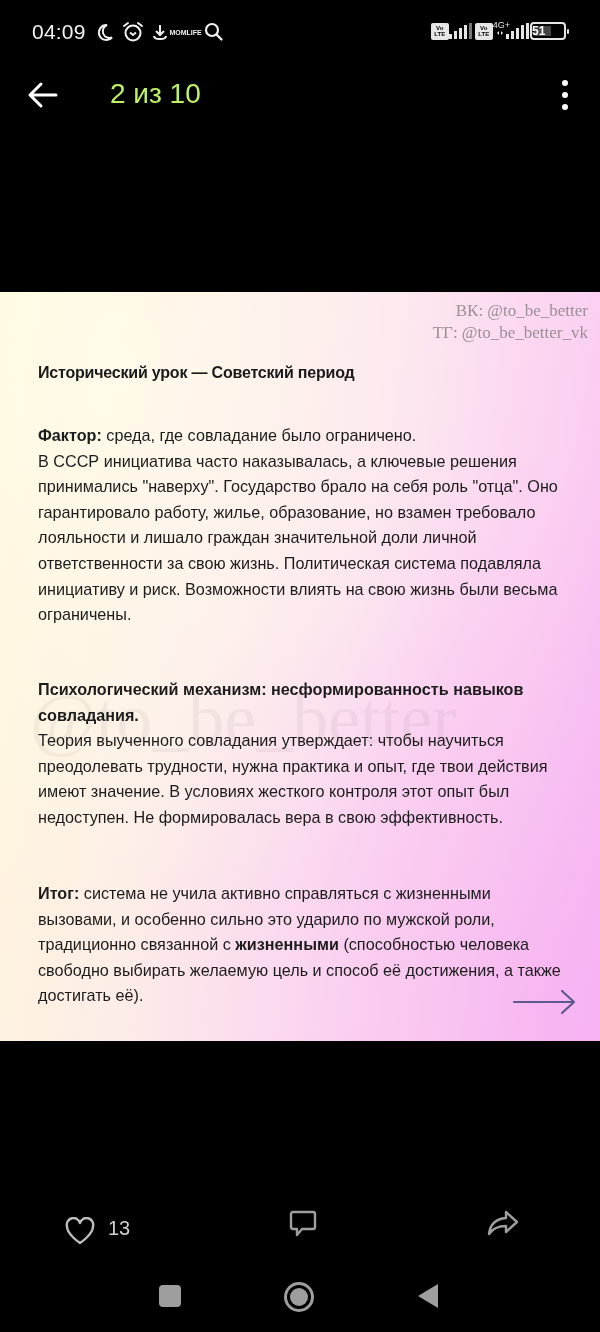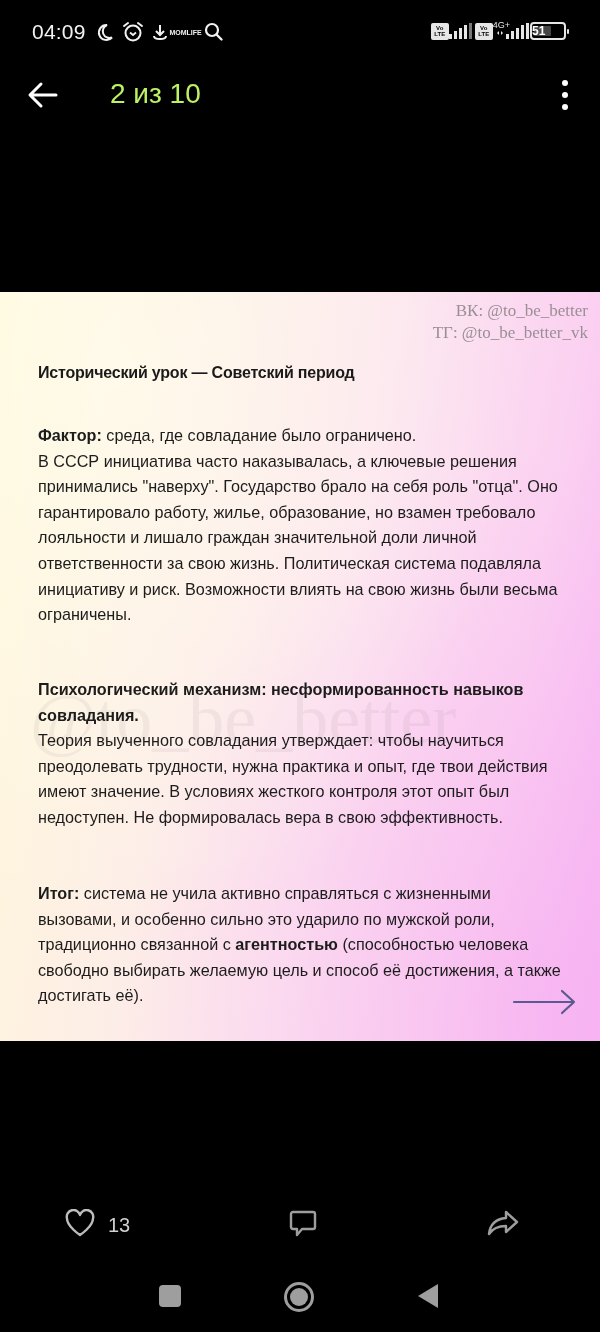--- a/index.html
+++ b/index.html
@@ -38,21 +38,21 @@
   .slide-title { position: absolute; left: 38px; top: 72px; font-size: 16px; font-weight: bold; color: #1a1a1a; letter-spacing: -0.2px; }
   .body-text { position: absolute; left: 38px; width: 530px; font-size: 16.2px; line-height: 25.6px; color: #1c1c1c; }
   .body-text b { font-weight: bold; }
   .p1 { top: 131px; }
   .p2 { top: 385px; }
   .p3 { top: 589px; }
   .next-arrow { position: absolute; right: 22px; top: 696px; width: 66px; height: 28px; }
 
   
   .actions { position: absolute; top: 1205px; left: 0; width: 600px; height: 40px; }
-  .like-btn { position: absolute; left: 64px; top: 4px; display: flex; align-items: flex-end; gap: 12px; }
+  .like-btn { position: absolute; left: 64px; top: 12px; display: flex; align-items: flex-start; gap: 12px; }
   .like-count { font-size: 20px; color: #d0d0d0; }
   .comment-btn { position: absolute; left: 288px; top: 4px; }
   .share-btn { position: absolute; left: 486px; top: 4px; }
 
   
   .nav-bar { position: absolute; top: 1270px; left: 0; width: 600px; height: 62px; }
   .nav-recents { position: absolute; left: 159px; top: 15px; width: 22px; height: 22px; background: #9e9e9e; border-radius: 4px; }
   .nav-home { position: absolute; left: 284px; top: 12px; width: 30px; height: 30px; border: 3px solid #9e9e9e; border-radius: 50%; display: flex; align-items: center; justify-content: center; }
   .nav-home span { width: 18px; height: 18px; background: #9e9e9e; border-radius: 50%; }
   .nav-back { position: absolute; left: 418px; top: 14px; width: 0; height: 0; border-top: 12px solid transparent; border-bottom: 12px solid transparent; border-right: 20px solid #9e9e9e; }
@@ -149,21 +149,21 @@
     <b>Фактор:</b><span> среда, где совладание было ограничено.</span><br>
     <span>В СССР инициатива часто наказывалась, а ключевые решения принимались "наверху". Государство брало на себя роль "отца". Оно гарантировало работу, жилье, образование, но взамен требовало лояльности и лишало граждан значительной доли личной ответственности за свою жизнь. Политическая система подавляла инициативу и риск. Возможности влиять на свою жизнь были весьма ограничены.</span>
   </div>
 
   <div class="body-text p2">
     <b>Психологический механизм: несформированность навыков совладания.</b><br>
     <span>Теория выученного совладания утверждает: чтобы научиться преодолевать трудности, нужна практика и опыт, где твои действия имеют значение. В условиях жесткого контроля этот опыт был недоступен. Не формировалась вера в свою эффективность.</span>
   </div>
 
   <div class="body-text p3">
-    <b>Итог:</b><span> система не учила активно справляться с жизненными вызовами, и особенно сильно это ударило по мужской роли, традиционно связанной с </span><b>агентностью</b><span> (способностью человека свободно выбирать желаемую цель и способ её достижения, а также достигать её).</span>
+    <b>Итог:</b><span> система не учила активно справляться с жизненными вызовами, и особенно сильно это ударило по мужской роли, традиционно связанной с </span><b>жизненными</b><span> (способностью человека свободно выбирать желаемую цель и способ её достижения, а также достигать её).</span>
   </div>
 
   <div class="next-arrow">
     <svg width="66" height="28" viewBox="0 0 66 28">
         <path d="M2 14h60M50 3l12 11-12 11" fill="none" stroke="#5b5a8e" stroke-width="2.2" stroke-linecap="round" stroke-linejoin="round"></path>
       </svg>
   </div>
 </div>
 
 <div class="actions">

